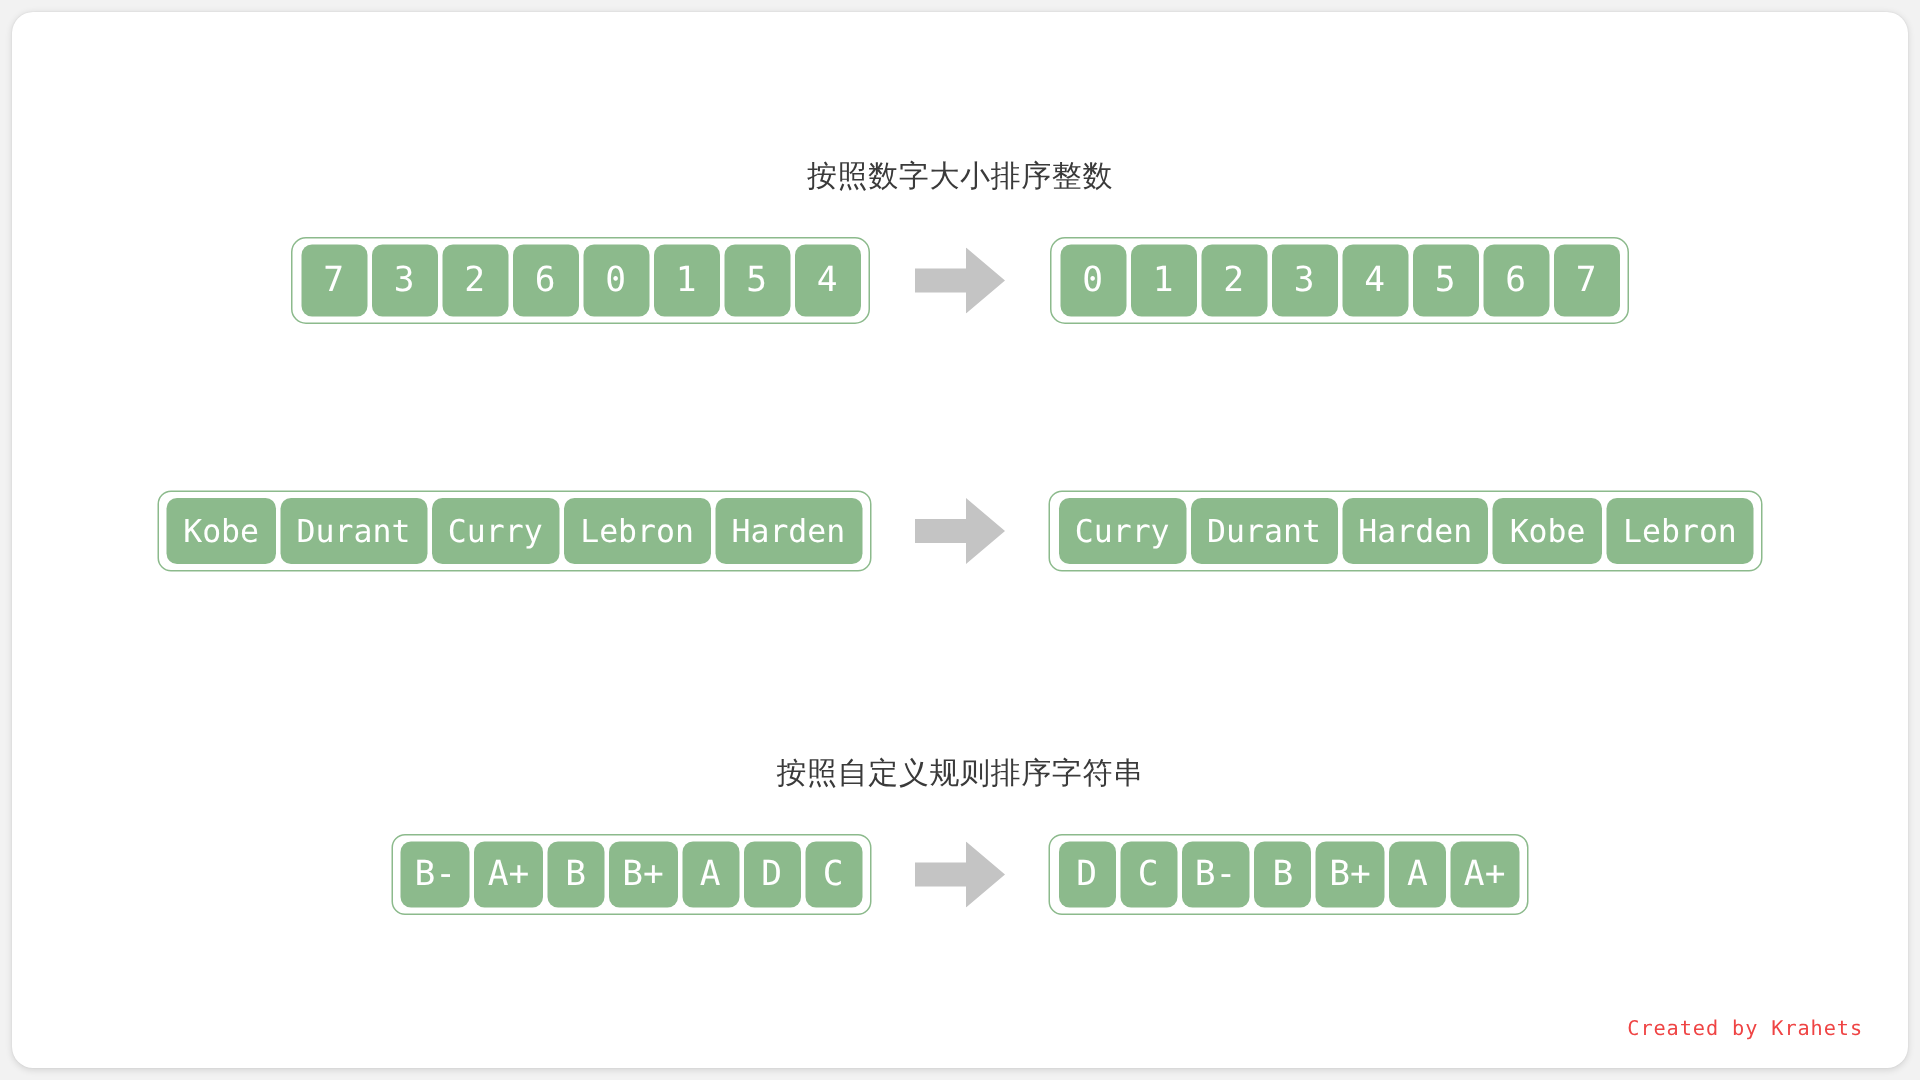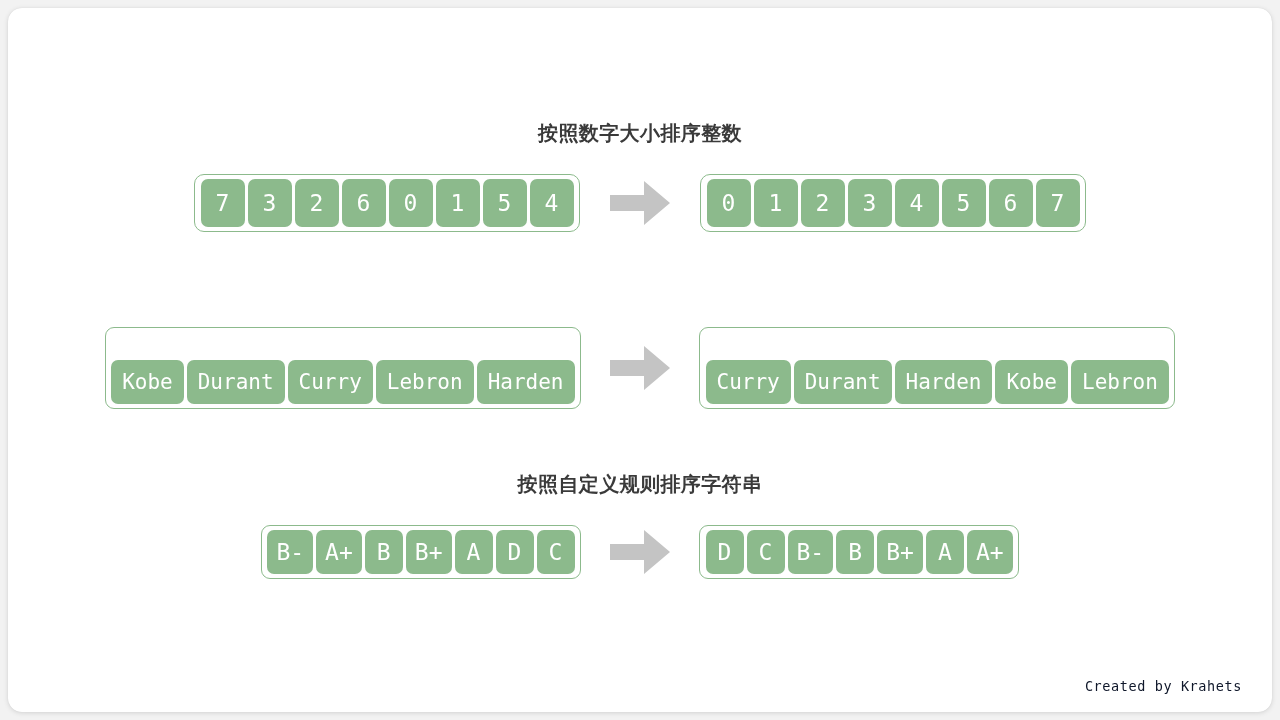--- a/index.html
+++ b/index.html
@@ -33,26 +33,25 @@
 
   .section {
     position: absolute;
     left: 0;
     width: 100%;
   }
 
   .section-title {
     text-align: center;
     font-family: "Liberation Sans", sans-serif;
-    font-weight: bold;
+    font-weight: normal;
     font-size: 20px;
     color: #3a3a3a;
     letter-spacing: 0.4px;
     white-space: nowrap;
-    margin-top: 16px;
   }
 
   .row {
     display: flex;
     align-items: center;
     justify-content: center;
     width: 100%;
   }
 
   .array-group {
@@ -82,21 +81,20 @@
     height: 48px;
     font-size: 23px;
   }
   .r-int .array-group { border-radius: 10px; }
 
   
   .r-str .cell {
     height: 44px;
     padding: 0 11px;
     font-size: 21px;
-    margin-top: 28px;
   }
 
   
   .r-grade .cell {
     height: 44px;
     padding: 0 9px;
     min-width: 38px;
     font-size: 23px;
   }
 
@@ -112,21 +110,21 @@
   .arrow-icon {
     display: block;
   }
 
   .footer-credit {
     position: absolute;
     right: 30px;
     bottom: 18px;
     font-family: "DejaVu Sans Mono", monospace;
     font-size: 13.5px;
-    color: #0f172a;
+    color: #ef4444;
     letter-spacing: 0.6px;
     white-space: nowrap;
   }
 </style>
 </head>
 <body>
 
 <div class="page-card">
 
   <div class="sections">
@@ -189,21 +187,21 @@
           <div class="cell">Curry</div>
           <div class="cell">Durant</div>
           <div class="cell">Harden</div>
           <div class="cell">Kobe</div>
           <div class="cell">Lebron</div>
         </div>
 
       </div>
     </div>
 
-    <div class="section r-grade" style="top:447px;">
+    <div class="section r-grade" style="top:494px;">
       <div class="section-title">按照自定义规则排序字符串</div>
 
       <div class="row" style="margin-top:27px;">
 
         <div class="array-group">
           <div class="cell">B-</div>
           <div class="cell">A+</div>
           <div class="cell">B</div>
           <div class="cell">B+</div>
           <div class="cell">A</div>

